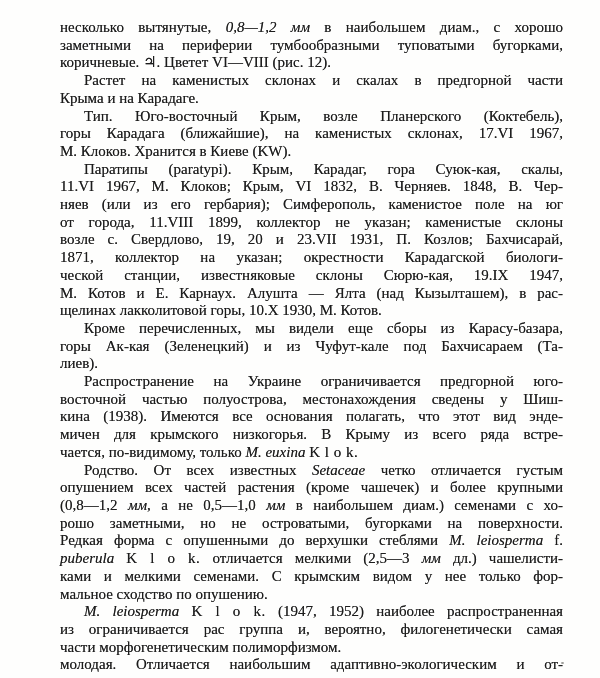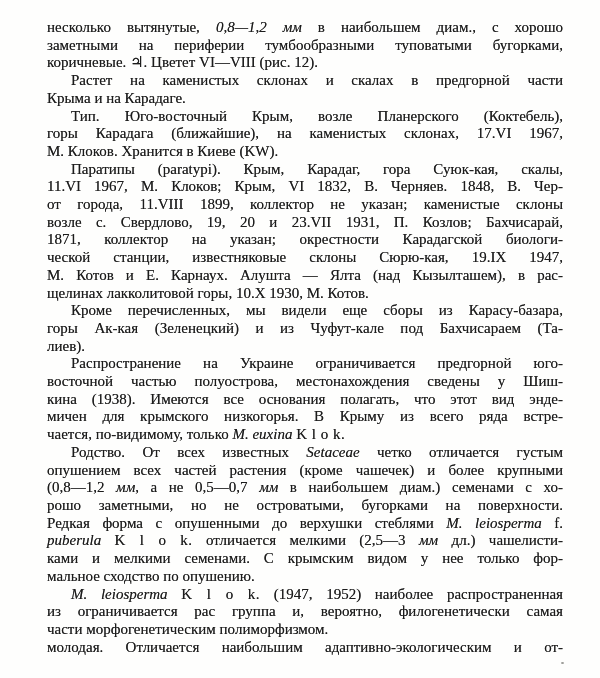--- a/index.html
+++ b/index.html
@@ -3,21 +3,21 @@
 <meta charset="utf-8">
 <style>
   html,body{margin:0;padding:0;background:#e8e8e8;}
   .page{
     position:relative;
     width:600px;height:678px;
     margin:0;
     background:#fefefdff;
     background:#fefefd;
     box-sizing:border-box;
-    padding:19px 37px 0 47px;
+    padding:19px 37px 0 60px;
     font-family:"Liberation Serif","DejaVu Serif",serif;
     font-size:15px;
     line-height:17.7px;
     color:#1c1c1c;
     overflow:hidden;
     text-shadow:0 0 0.35px rgba(20,20,20,0.65);
   }
   .paragraph{margin:0;padding:0;}
   .line{
     text-align:justify;
@@ -51,20 +51,21 @@
         <div class="line last"><span>Крыма и на Карадаге.</span></div>
       </div>
       <div class="paragraph">
         <div class="line indent"><span>Тип. Юго-восточный Крым, возле Планерского (Коктебель),</span></div>
         <div class="line"><span>горы Карадага (ближайшие), на каменистых склонах, 17.VI 1967,</span></div>
         <div class="line last"><span>М. Клоков. Хранится в Киеве (KW).</span></div>
       </div>
       <div class="paragraph">
         <div class="line indent"><span>Паратипы (paratypi). Крым, Карадаг, гора Суюк-кая, скалы,</span></div>
         <div class="line"><span>11.VI 1967, М. Клоков; Крым, VI 1832, В. Черняев. 1848, В. Чер-</span></div>
+        <div class="line"><span>няев (или из его гербария); Симферополь, каменистое поле на юг</span></div>
         <div class="line"><span>от города, 11.VIII 1899, коллектор не указан; каменистые склоны</span></div>
         <div class="line"><span>возле с. Свердлово, 19, 20 и 23.VII 1931, П. Козлов; Бахчисарай,</span></div>
         <div class="line"><span>1871, коллектор на указан; окрестности Карадагской биологи-</span></div>
         <div class="line"><span>ческой станции, известняковые склоны Сюрю-кая, 19.IX 1947,</span></div>
         <div class="line"><span>М. Котов и Е. Карнаух. Алушта — Ялта (над Кызылташем), в рас-</span></div>
         <div class="line last"><span>щелинах лакколитовой горы, 10.X 1930, М. Котов.</span></div>
       </div>
       <div class="paragraph">
         <div class="line indent"><span>Кроме перечисленных, мы видели еще сборы из Карасу-базара,</span></div>
         <div class="line"><span>горы Ак-кая (Зеленецкий) и из Чуфут-кале под Бахчисараем (Та-</span></div>
@@ -73,21 +74,21 @@
       <div class="paragraph">
         <div class="line indent"><span>Распространение на Украине ограничивается предгорной юго-</span></div>
         <div class="line"><span>восточной частью полуострова, местонахождения сведены у Шиш-</span></div>
         <div class="line"><span>кина (1938). Имеются все основания полагать, что этот вид энде-</span></div>
         <div class="line"><span>мичен для крымского низкогорья. В Крыму из всего ряда встре-</span></div>
         <div class="line last"><span>чается, по-видимому, только </span><span class="seg-i">M. euxina</span><span> </span><span class="seg-sp">K l o k.</span></div>
       </div>
       <div class="paragraph">
         <div class="line indent"><span>Родство. От всех известных </span><span class="seg-i">Setaceae</span><span> четко отличается густым</span></div>
         <div class="line"><span>опушением всех частей растения (кроме чашечек) и более крупными</span></div>
-        <div class="line"><span>(0,8—1,2 </span><span class="seg-i">мм</span><span>, а не 0,5—0,7 </span><span class="seg-i">мм</span><span> в наибольшем диам.) семенами с хо-</span></div>
+        <div class="line"><span>(0,8—1,2 </span><span class="seg-i">мм</span><span>, а не 0,5—1,0 </span><span class="seg-i">мм</span><span> в наибольшем диам.) семенами с хо-</span></div>
         <div class="line"><span>рошо заметными, но не островатыми, бугорками на поверхности.</span></div>
         <div class="line"><span>Редкая форма с опушенными до верхушки стеблями </span><span class="seg-i">M. leiosperma</span><span> f.</span></div>
         <div class="line"><span class="seg-i">puberula</span><span> </span><span class="seg-sp">K l o k.</span><span> отличается мелкими (2,5—3 </span><span class="seg-i">мм</span><span> дл.) чашелисти-</span></div>
         <div class="line"><span>ками и мелкими семенами. С крымским видом у нее только фор-</span></div>
         <div class="line last"><span>мальное сходство по опушению.</span></div>
       </div>
       <div class="paragraph">
         <div class="line indent"><span class="seg-i">M. leiosperma</span><span> </span><span class="seg-sp">K l o k.</span><span> (1947, 1952) наиболее распространенная</span></div>
         <div class="line"><span>из ограничивается рас группа и, вероятно, филогенетически самая</span></div>
         <div class="line last"><span>части морфогенетическим полиморфизмом.</span></div>

